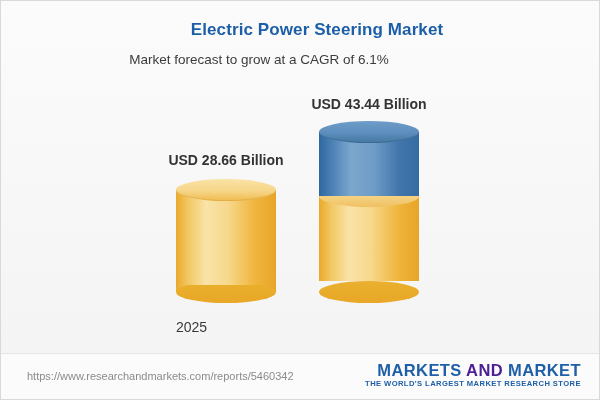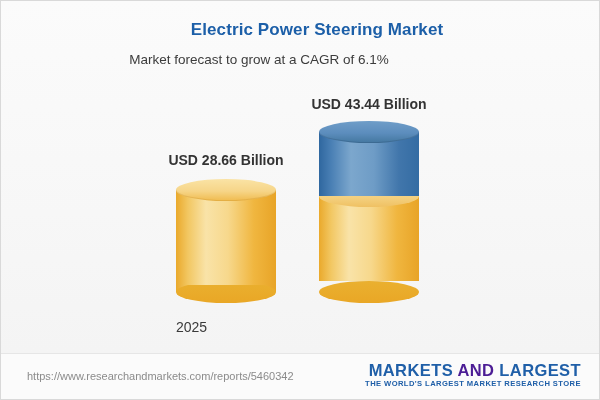--- a/index.html
+++ b/index.html
@@ -191,19 +191,19 @@
     </div>
 
 
   </div>
 
   <div class="footer">
     <div class="footer-url">https://www.researchandmarkets.com/reports/5460342</div>
 
     <div class="logo">
       <div class="logo-main">
-        <span class="logo-blue">MARKETS</span><span> </span><span class="logo-gold">AND</span><span> </span><span class="logo-blue">LARGEST</span>
+        <span class="logo-blue">MARKETS</span><span> </span><span class="logo-gold">AND</span><span> </span><span class="logo-blue">MARKET</span>
       </div>
       <div class="logo-tag">THE WORLD'S LARGEST MARKET RESEARCH STORE</div>
     </div>
   </div>
 
 </div>
 
 </body></html>

